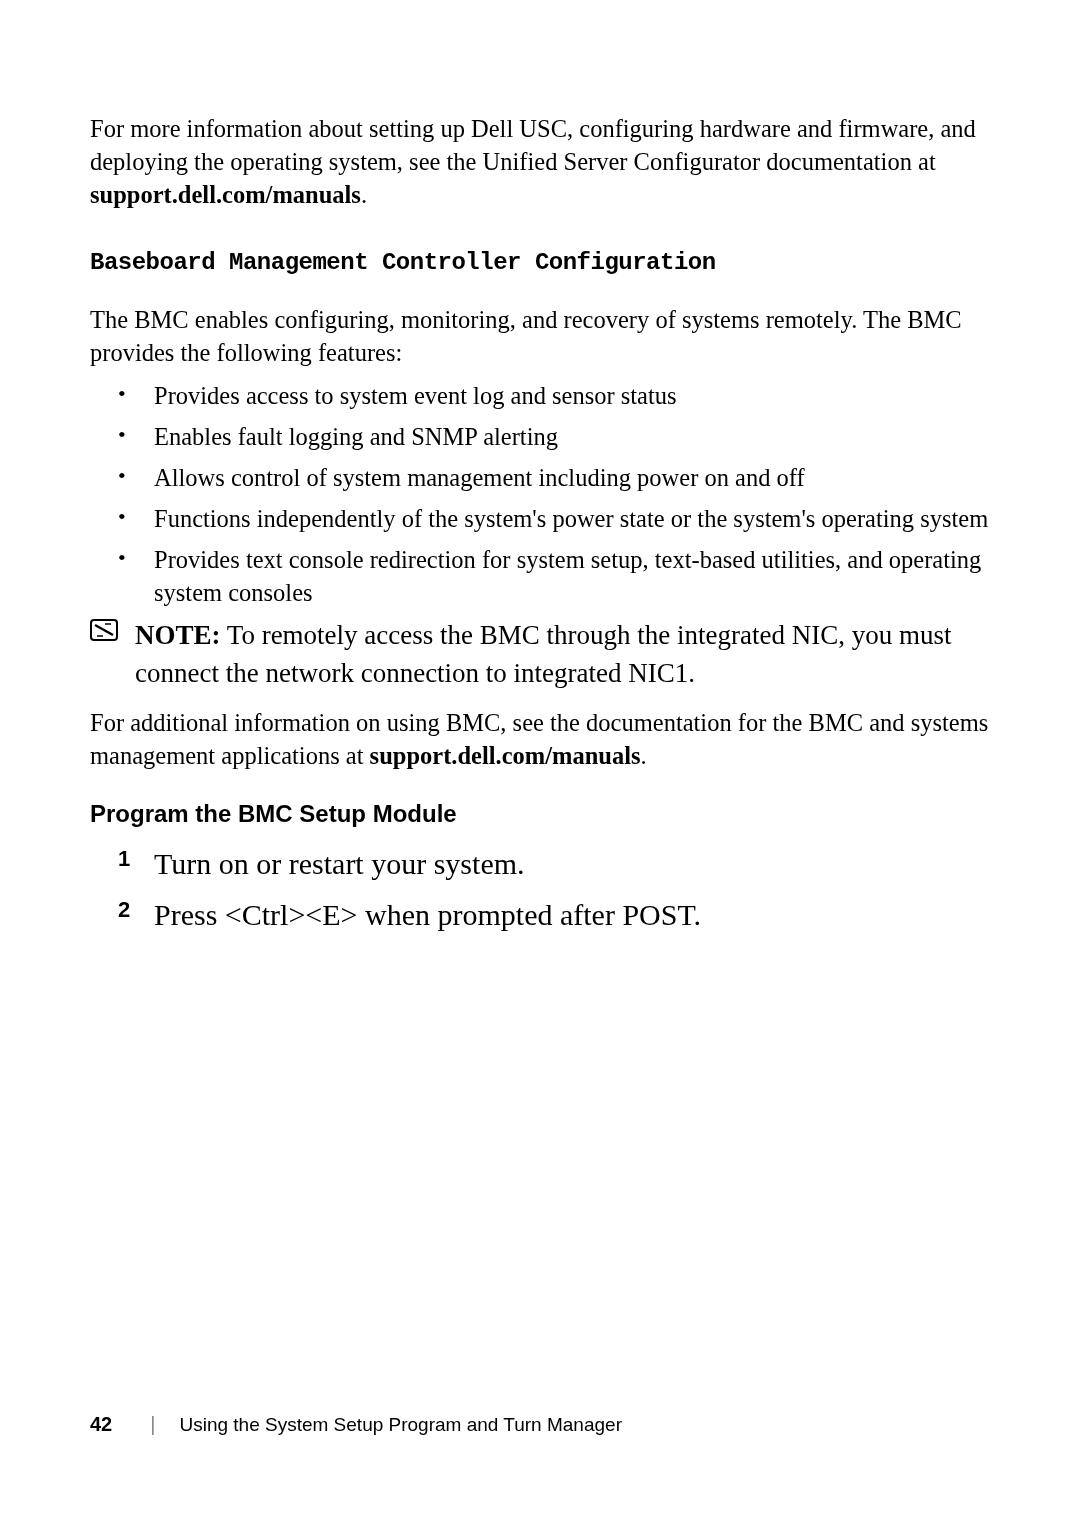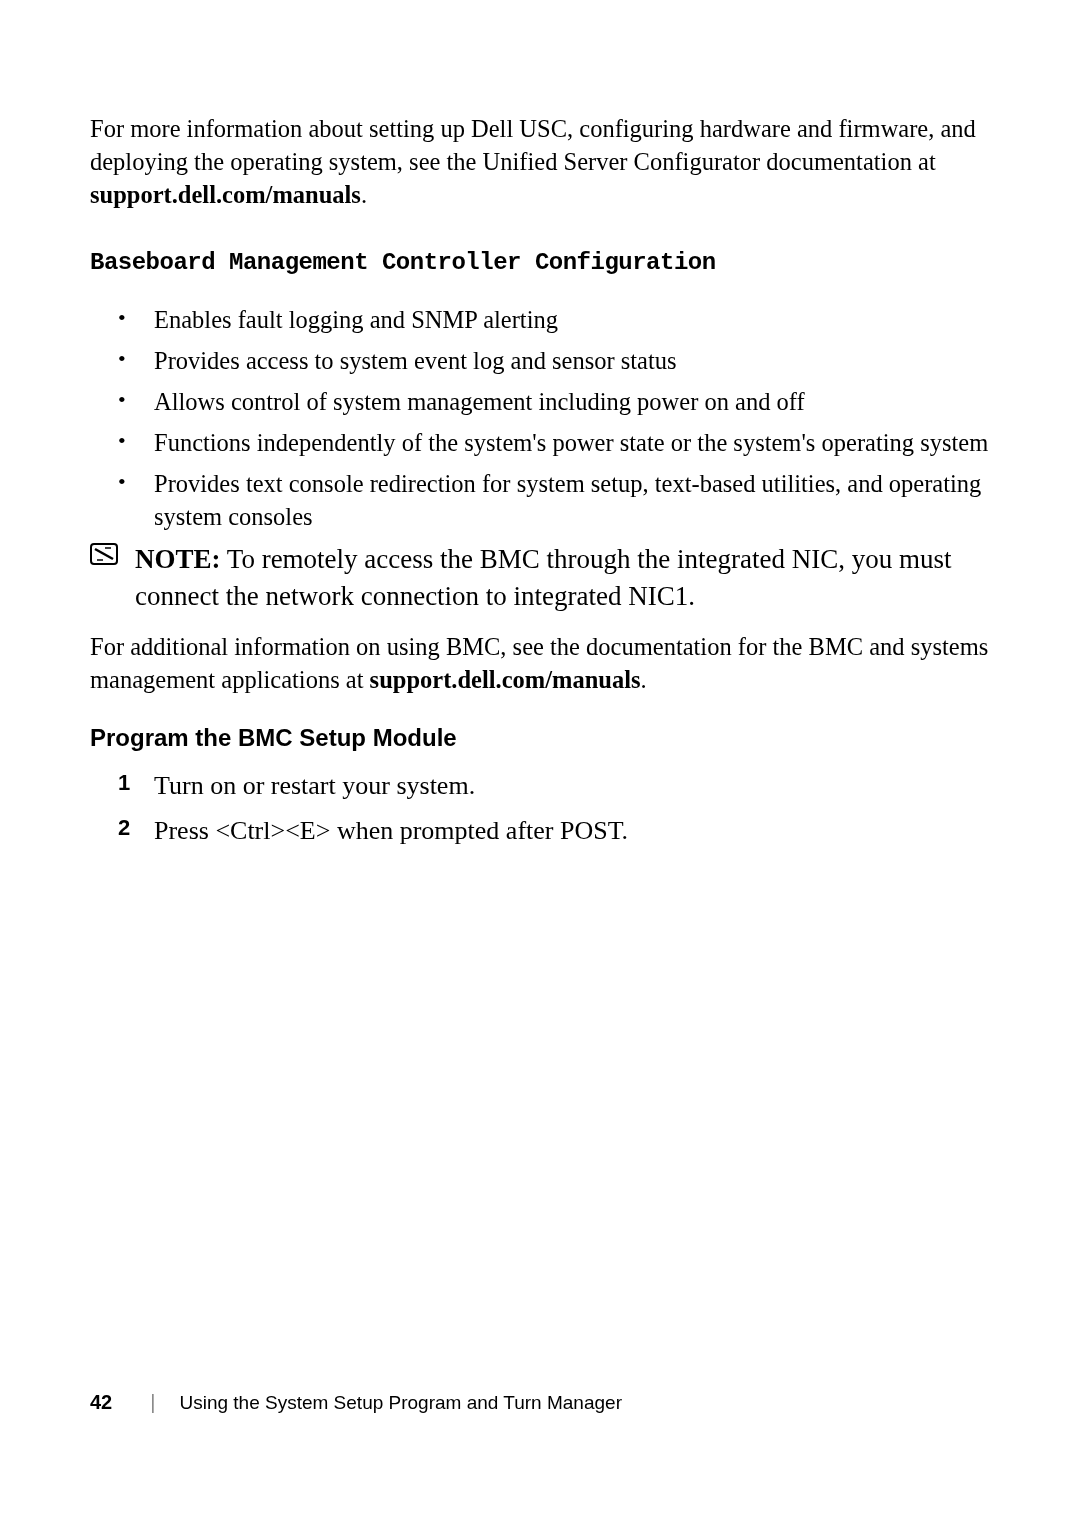--- a/index.html
+++ b/index.html
@@ -99,31 +99,31 @@
     }
     .step-num {
       position: absolute;
       left: 0;
       top: 2px;
       font-family: Arial, Helvetica, sans-serif;
       font-weight: bold;
       font-size: 22px;
     }
     .step-text {
-      font-size: 26px;
+      font-size: 30px;
       line-height: 1.36;
     }
     .step-sub {
       font-size: 24.5px;
       line-height: 1.36;
       margin-top: 14px;
     }
     .footer {
       position: absolute;
-      bottom: 115px;
+      bottom: 93px;
       left: 90px;
       display: flex;
       align-items: center;
       font-family: Arial, Helvetica, sans-serif;
     }
     .page-num {
       font-weight: bold;
       font-size: 20px;
     }
     .footer-divider {
@@ -139,24 +139,25 @@
 <body>
 
 <div class="page">
 
   <p class="intro-para">
     <span>For more information about setting up Dell USC, configuring hardware and firmware, and deploying the operating system, see the Unified Server Configurator documentation at </span><span class="bold-inline">support.dell.com/manuals</span><span>.</span>
   </p>
 
   <h1 class="h1-heading">Baseboard Management Controller Configuration</h1>
 
+  <p class="body-para">The BMC enables configuring, monitoring, and recovery of systems remotely. The BMC provides the following features:</p>
 
   <ul class="bullets">
+    <li><span>Provides access to system event log and sensor status</span></li>
     <li><span>Enables fault logging and SNMP alerting</span></li>
-    <li><span>Provides access to system event log and sensor status</span></li>
     <li><span>Allows control of system management including power on and off</span></li>
     <li><span>Functions independently of the system's power state or the system's operating system</span></li>
     <li><span>Provides text console redirection for system setup, text-based utilities, and operating system consoles</span></li>
   </ul>
 
   <div class="note-block">
     <svg class="note-icon" viewBox="0 0 28 22">
       <rect x="1" y="1" width="26" height="20" rx="3" fill="none" stroke="#000" stroke-width="2"></rect>
       <line x1="5" y1="6" x2="23" y2="16" stroke="#000" stroke-width="2.5"></line>
       <line x1="7" y1="17" x2="13" y2="17" stroke="#000" stroke-width="1.5"></line>

